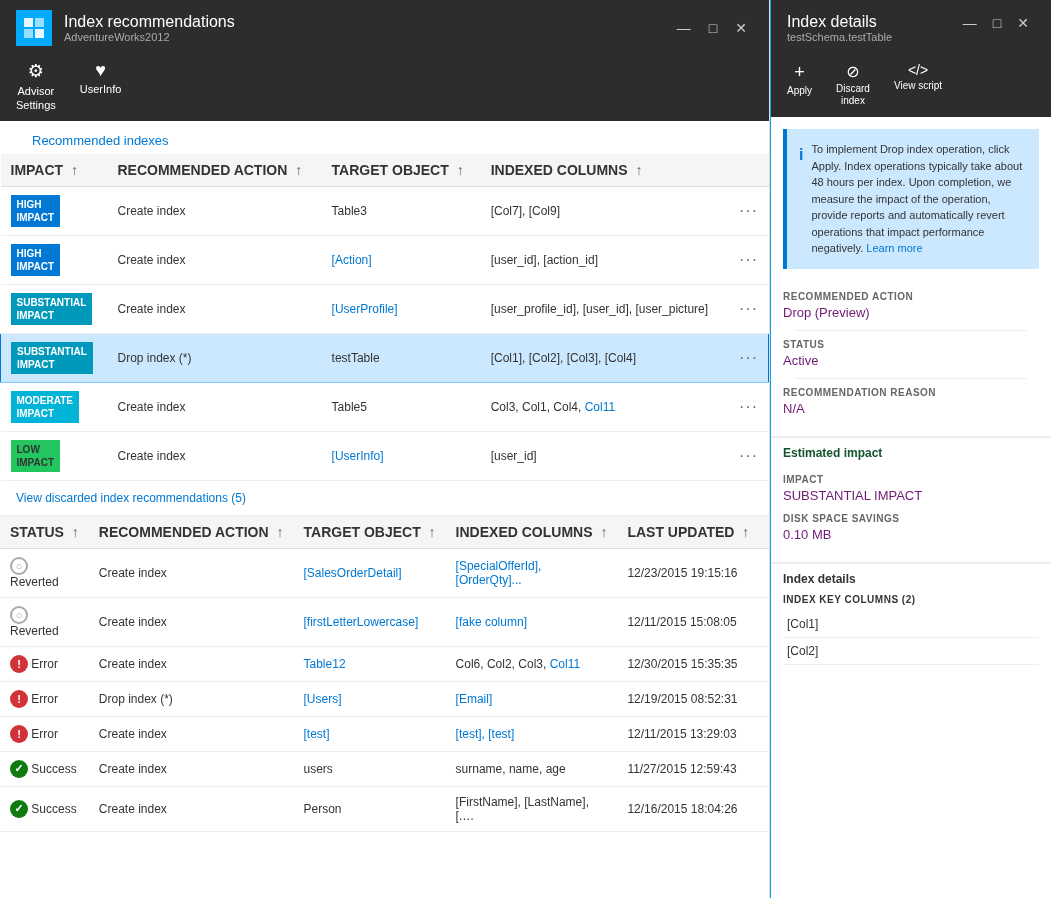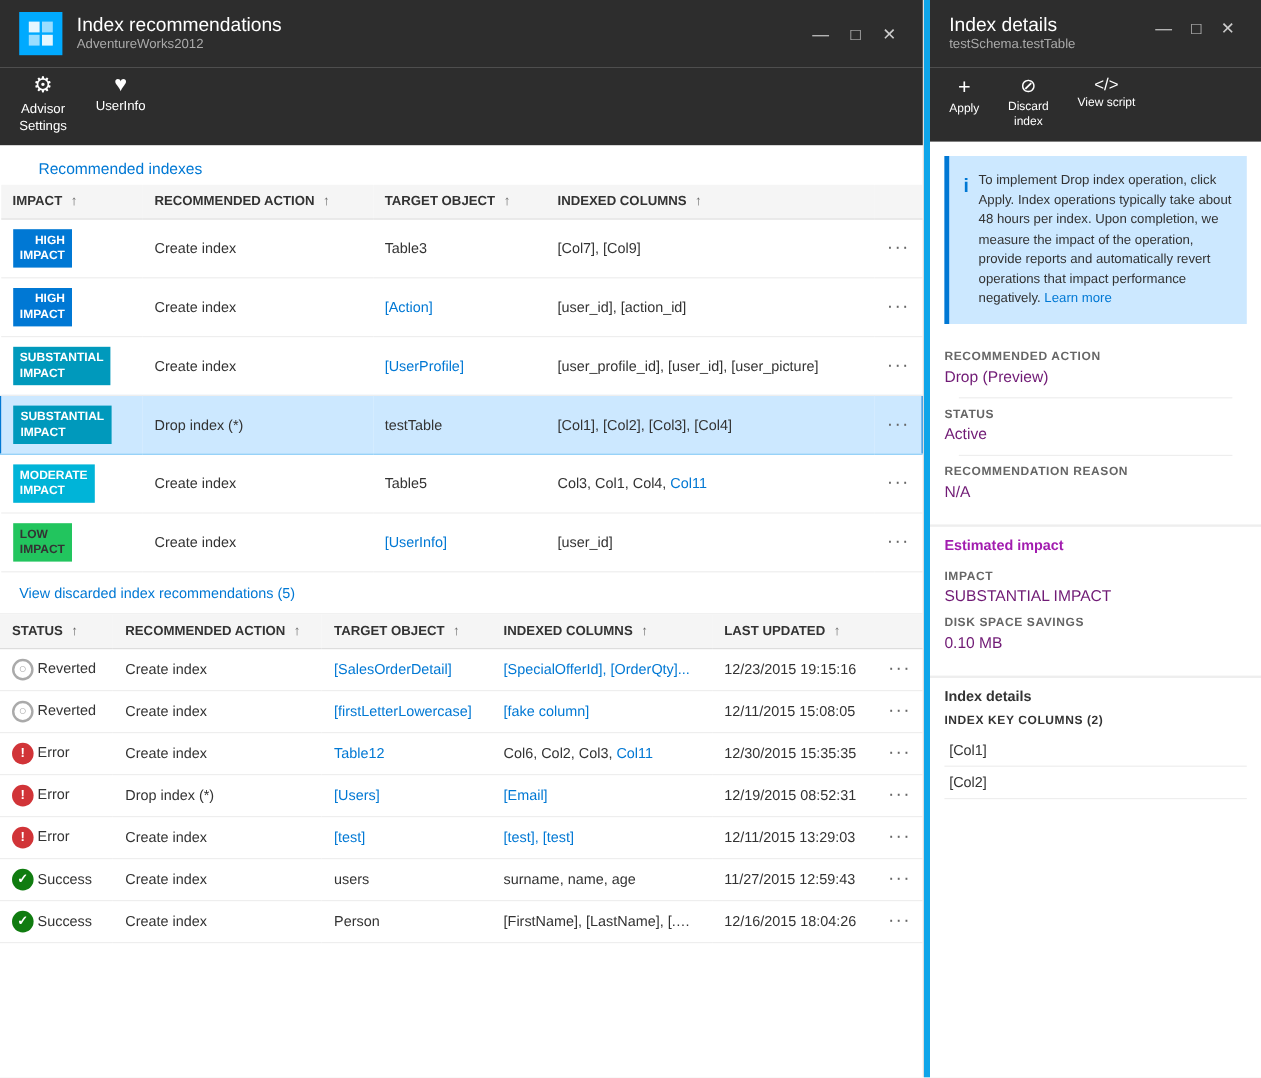--- a/index.html
+++ b/index.html
@@ -23,28 +23,28 @@
     .toolbar-item { display: flex; flex-direction: column; align-items: center; color: #fff; cursor: pointer; font-size: 11px; gap: 2px; }
     .toolbar-icon { font-size: 18px; color: #fff; }
 
     
     .content { flex: 1; overflow-y: auto; padding: 0; }
 
     .section-header { padding: 12px 32px 6px; font-size: 13px; color: #0078d4; font-weight: 400; }
 
     
     .data-table { width: 100%; border-collapse: collapse; }
-    .data-table th { background: #f5f5f5; text-align: left; padding: 8px 10px; font-size: 11px; font-weight: 600; color: #333; border-bottom: 1px solid #ddd; white-space: nowrap; }
+    .data-table th { background: #f5f5f5; text-align: left; padding: 8px 10px; font-size: 14px; font-weight: 600; color: #333; border-bottom: 1px solid #ddd; white-space: nowrap; }
     .data-table th .sort-arrow { color: #666; margin-left: 4px; }
     .data-table td { padding: 8px 10px; border-bottom: 1px solid #eee; font-size: 12px; color: #333; vertical-align: middle; }
     .data-table tr.selected { background: #cce8ff; border: 1px solid #0078d4; }
     .data-table tr.selected td { border-bottom: 1px solid #7ec8f7; }
 
     .impact-badge { padding: 3px 6px; font-size: 10px; font-weight: 700; color: #fff; display: inline-block; line-height: 1.3; }
-    .high-impact { background: #0078d4; text-align: right; }
+    .high-impact { background: #0078d4; }
     .substantial-impact { background: #0099bc; }
     .moderate-impact { background: #00b4d8; }
     .low-impact { background: #22c55e; color: #333; }
 
     .link-text { color: #0078d4; cursor: pointer; }
 
     .more-btn { color: #666; cursor: pointer; font-size: 16px; letter-spacing: 1px; }
 
     .view-discarded { padding: 10px 16px; color: #0078d4; font-size: 12px; cursor: pointer; }
 
@@ -52,41 +52,41 @@
 
     .ops-section-header { padding: 12px 16px 4px; font-size: 13px; color: #0078d4; }
 
     
     .status-icon { width: 18px; height: 18px; border-radius: 50%; display: inline-flex; align-items: center; justify-content: center; font-size: 11px; font-weight: bold; }
     .status-reverted { border: 2px solid #aaa; background: #fff; color: #aaa; }
     .status-error { background: #d13438; color: #fff; }
     .status-success { background: #107c10; color: #fff; }
 
     
-    .right-panel { width: 281px; background: #fff; border-left: 5px solid #0ea5e9; display: flex; flex-direction: column; overflow-y: auto; }
+    .right-panel { width: 281px; background: #fff; border-left: 1px solid #0ea5e9; display: flex; flex-direction: column; overflow-y: auto; }
 
     .right-header { background: #2d2d2d; color: #fff; padding: 10px 16px; min-height: 56px; display: flex; flex-direction: column; justify-content: center; }
     .right-header-title { font-size: 16px; font-weight: 400; }
     .right-header-subtitle { font-size: 11px; color: #aaa; }
 
     .right-toolbar { background: #2d2d2d; padding: 4px 8px 8px; display: flex; gap: 8px; }
     .right-tool-item { display: flex; flex-direction: column; align-items: center; color: #fff; cursor: pointer; font-size: 10px; gap: 2px; padding: 2px 8px; }
     .right-tool-item .tool-icon { font-size: 16px; }
 
     .info-banner { background: #cce8ff; border-left: 4px solid #0078d4; padding: 12px; margin: 12px; font-size: 11px; color: #333; line-height: 1.5; display: flex; gap: 8px; }
     .info-icon { color: #0078d4; font-size: 16px; font-weight: bold; flex-shrink: 0; margin-top: 2px; }
     .learn-more { color: #0078d4; cursor: pointer; }
 
     .detail-section { padding: 10px 12px; }
     .detail-label { font-size: 10px; color: #666; font-weight: 600; letter-spacing: 0.5px; margin-bottom: 3px; }
     .detail-value { font-size: 13px; color: #701a75; margin-bottom: 10px; }
 
     .divider-line { border: none; border-top: 1px solid #eee; margin: 4px 12px; }
 
-    .estimated-impact-header { padding: 8px 12px 4px; font-size: 12px; color: #a21caf; font-weight: 600; }
+    .estimated-impact-header { padding: 8px 12px 4px; font-size: 12px; color: #14532d; font-weight: 600; }
 
     .index-details-header { padding: 8px 12px 4px; font-size: 12px; color: #333; font-weight: 600; }
 
     .index-key-section { padding: 4px 12px; }
     .index-key-label { font-size: 10px; color: #333; font-weight: 700; letter-spacing: 0.5px; margin-bottom: 6px; }
     .index-col-item { font-size: 12px; color: #333; padding: 6px 4px; border-bottom: 1px solid #eee; }
     .rh-controls { display: flex; gap: 4px; color: #ccc; }
     .col11-text { color: #0078d4; }
   </style>
 </head>

